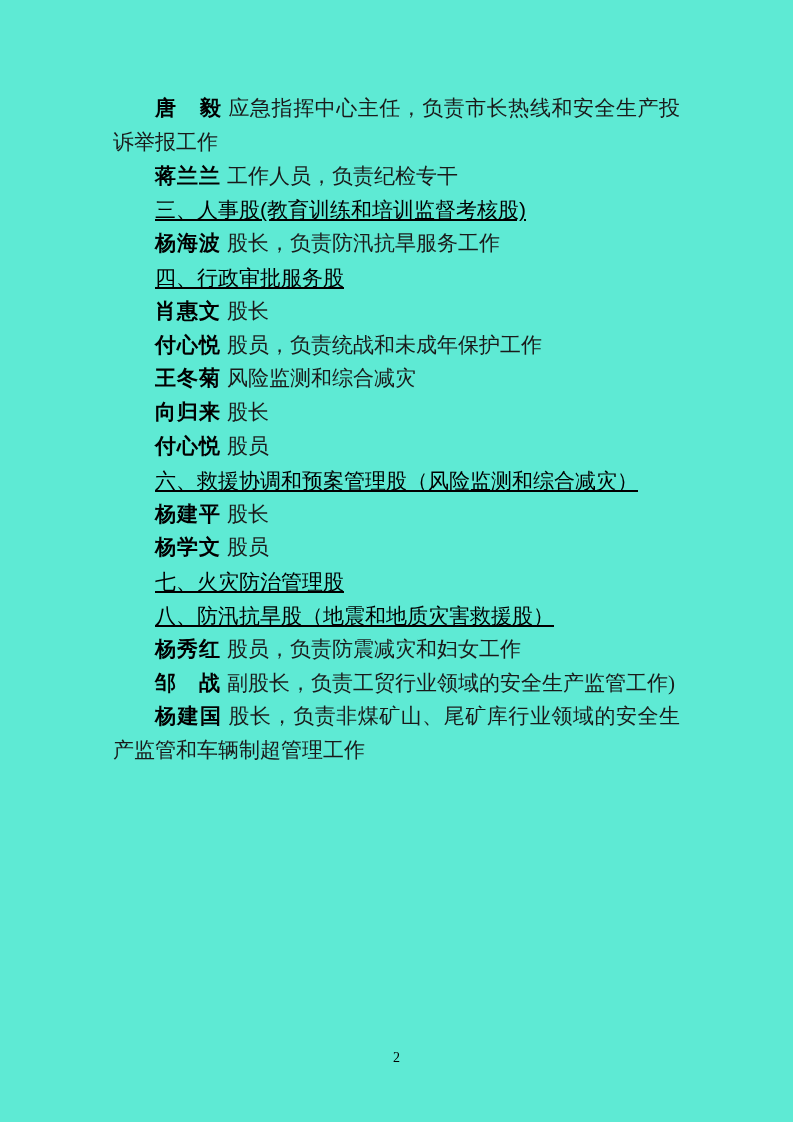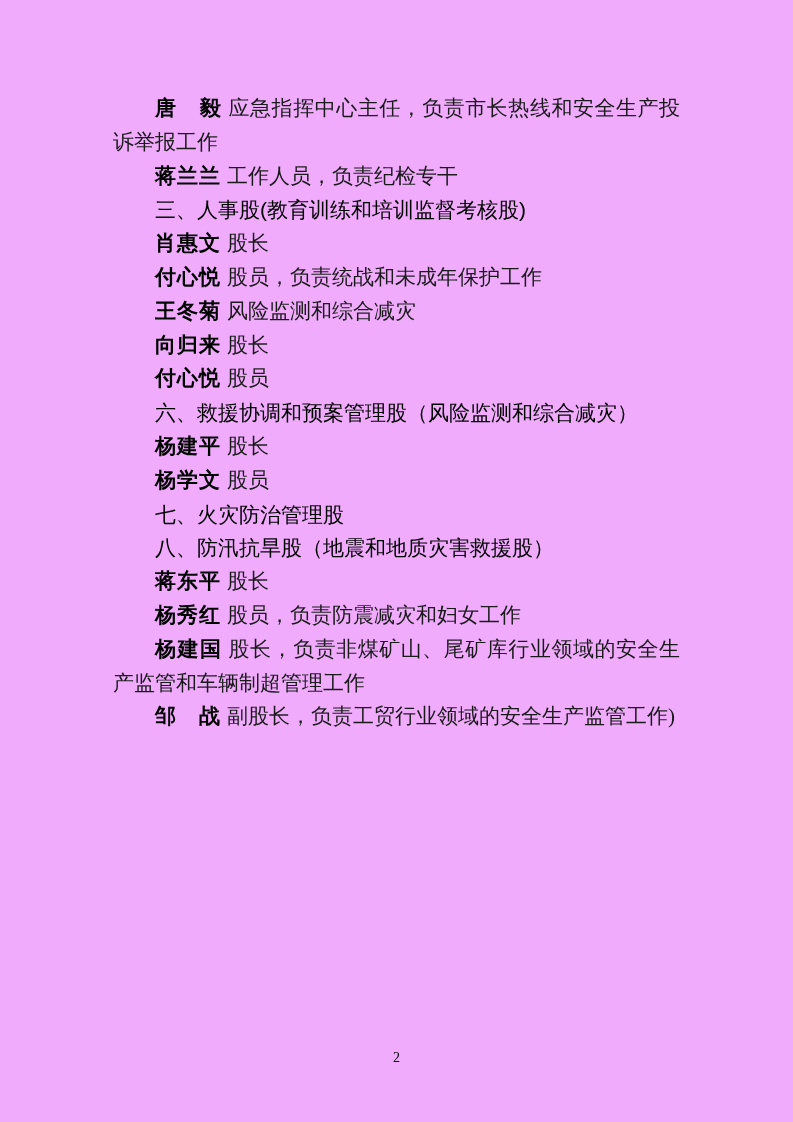--- a/index.html
+++ b/index.html
@@ -4,21 +4,21 @@
 <style>
   html, body {
     margin: 0;
     padding: 0;
     background: #ffffff;
   }
   .page {
     position: relative;
     width: 793px;
     height: 1122px;
-    background: #f0abfc;
+    background: #5eead4;
     overflow: hidden;
     color: #000000;
   }
   .content {
     position: absolute;
     left: 113px;
     top: 92px;
     width: 567px;
   }
   .line {
@@ -30,20 +30,21 @@
     text-align: justify;
     text-justify: inter-ideograph;
     color: #000000;
   }
   .line.person {
     font-family: "Liberation Serif", "DejaVu Serif", serif;
   }
   .line.heading {
     font-family: "Liberation Sans", "DejaVu Sans", sans-serif;
     font-weight: normal;
+    text-decoration: underline;
   }
   .pname {
     font-weight: bold;
     font-family: "Liberation Serif", "DejaVu Serif", serif;
     letter-spacing: 1px;
     margin-right: 6px;
   }
   .prole {
     font-weight: normal;
     color: #1a1a1a;
@@ -62,31 +63,32 @@
   }
 </style>
 </head>
 <body>
 
 <div class="page">
   <div class="content">
       <p class="line person"><span class="pname">唐　毅</span><span class="prole">应急指挥中心主任，负责市长热线和安全生产投诉举报工作</span></p>
       <p class="line person"><span class="pname">蒋兰兰</span><span class="prole">工作人员，负责纪检专干</span></p>
       <p class="line heading">三、人事股(教育训练和培训监督考核股)</p>
+      <p class="line person"><span class="pname">杨海波</span><span class="prole">股长，负责防汛抗旱服务工作</span></p>
+      <p class="line heading">四、行政审批服务股</p>
       <p class="line person"><span class="pname">肖惠文</span><span class="prole">股长</span></p>
       <p class="line person"><span class="pname">付心悦</span><span class="prole">股员，负责统战和未成年保护工作</span></p>
       <p class="line person"><span class="pname">王冬菊</span><span class="prole">风险监测和综合减灾</span></p>
       <p class="line person"><span class="pname">向归来</span><span class="prole">股长</span></p>
       <p class="line person"><span class="pname">付心悦</span><span class="prole">股员</span></p>
       <p class="line heading">六、救援协调和预案管理股（风险监测和综合减灾）</p>
       <p class="line person"><span class="pname">杨建平</span><span class="prole">股长</span></p>
       <p class="line person"><span class="pname">杨学文</span><span class="prole">股员</span></p>
       <p class="line heading">七、火灾防治管理股</p>
       <p class="line heading">八、防汛抗旱股（地震和地质灾害救援股）</p>
-      <p class="line person"><span class="pname">蒋东平</span><span class="prole">股长</span></p>
       <p class="line person"><span class="pname">杨秀红</span><span class="prole">股员，负责防震减灾和妇女工作</span></p>
+      <p class="line person"><span class="pname">邹　战</span><span class="prole">副股长，负责工贸行业领域的安全生产监管工作)</span></p>
       <p class="line person"><span class="pname">杨建国</span><span class="prole">股长，负责非煤矿山、尾矿库行业领域的安全生产监管和车辆制超管理工作</span></p>
-      <p class="line person"><span class="pname">邹　战</span><span class="prole">副股长，负责工贸行业领域的安全生产监管工作)</span></p>
     </div>
   <div class="footer">
     <span class="pagenum">2</span>
   </div>
 </div>
 
 </body></html>

